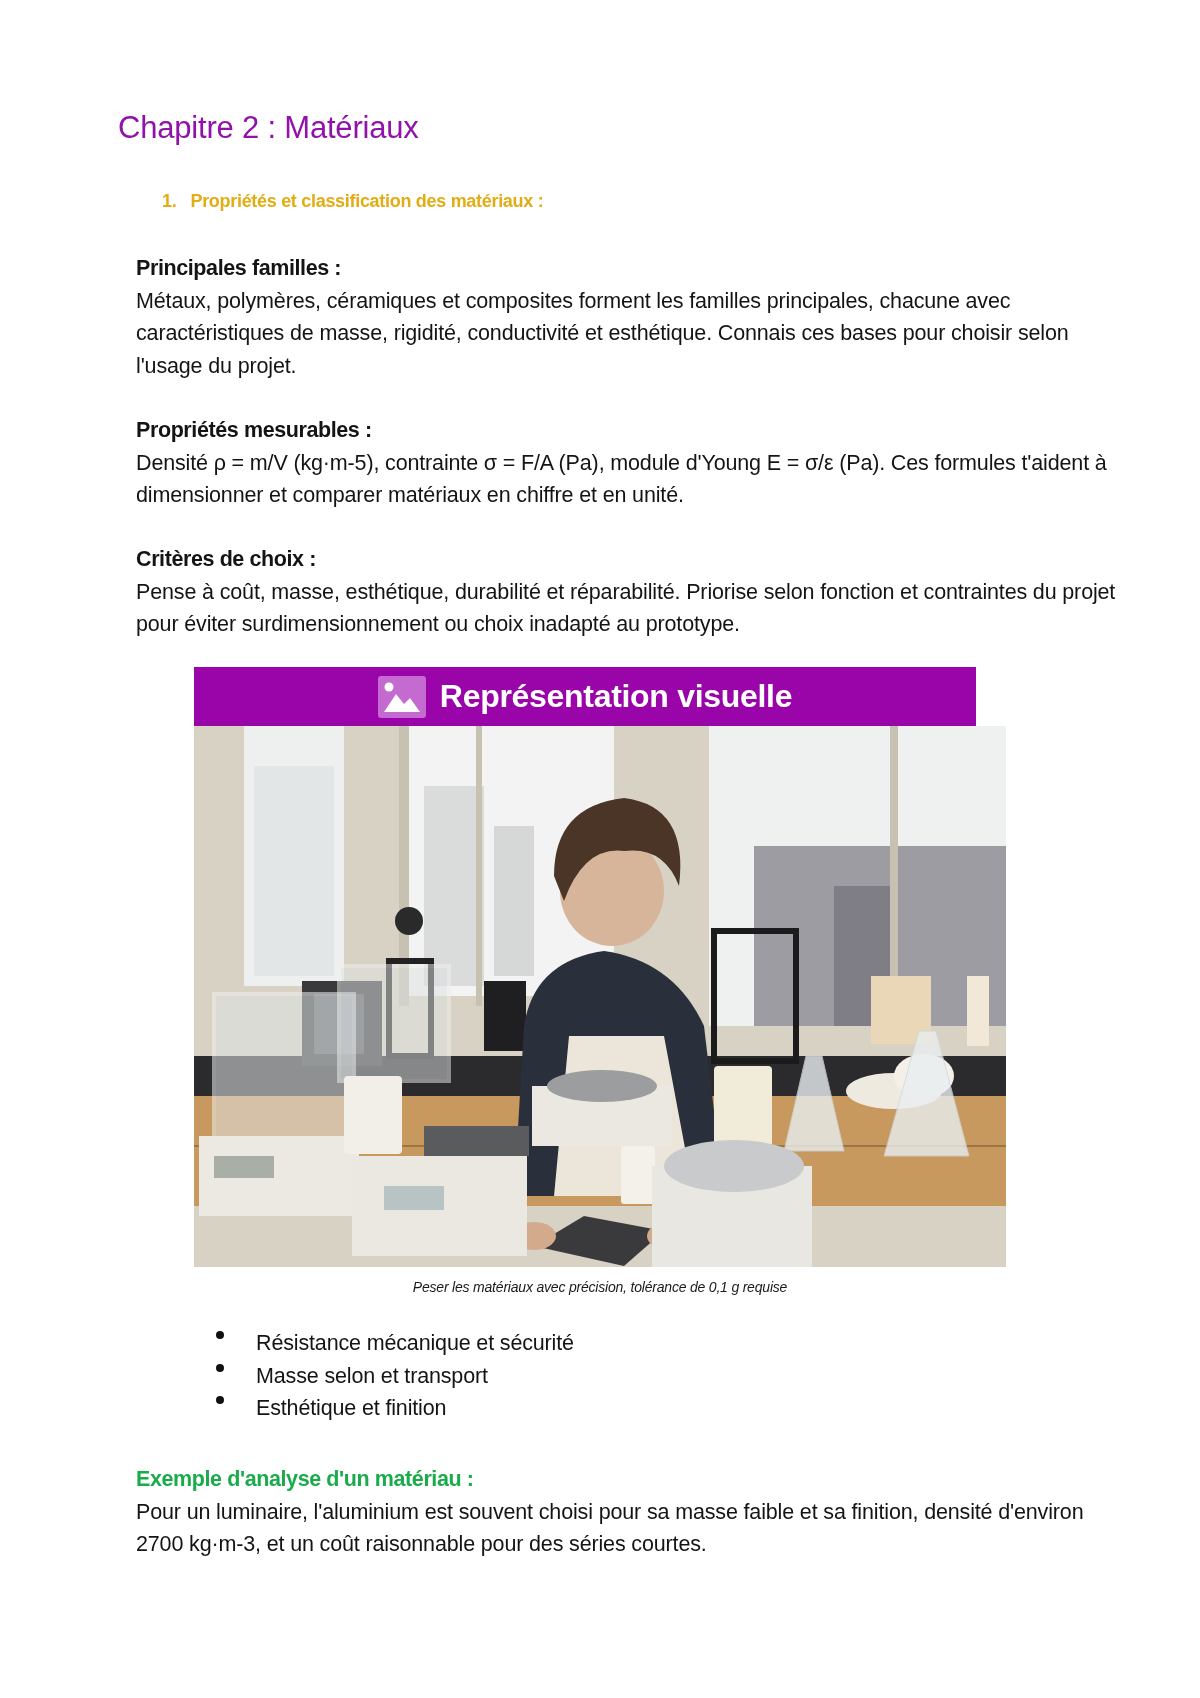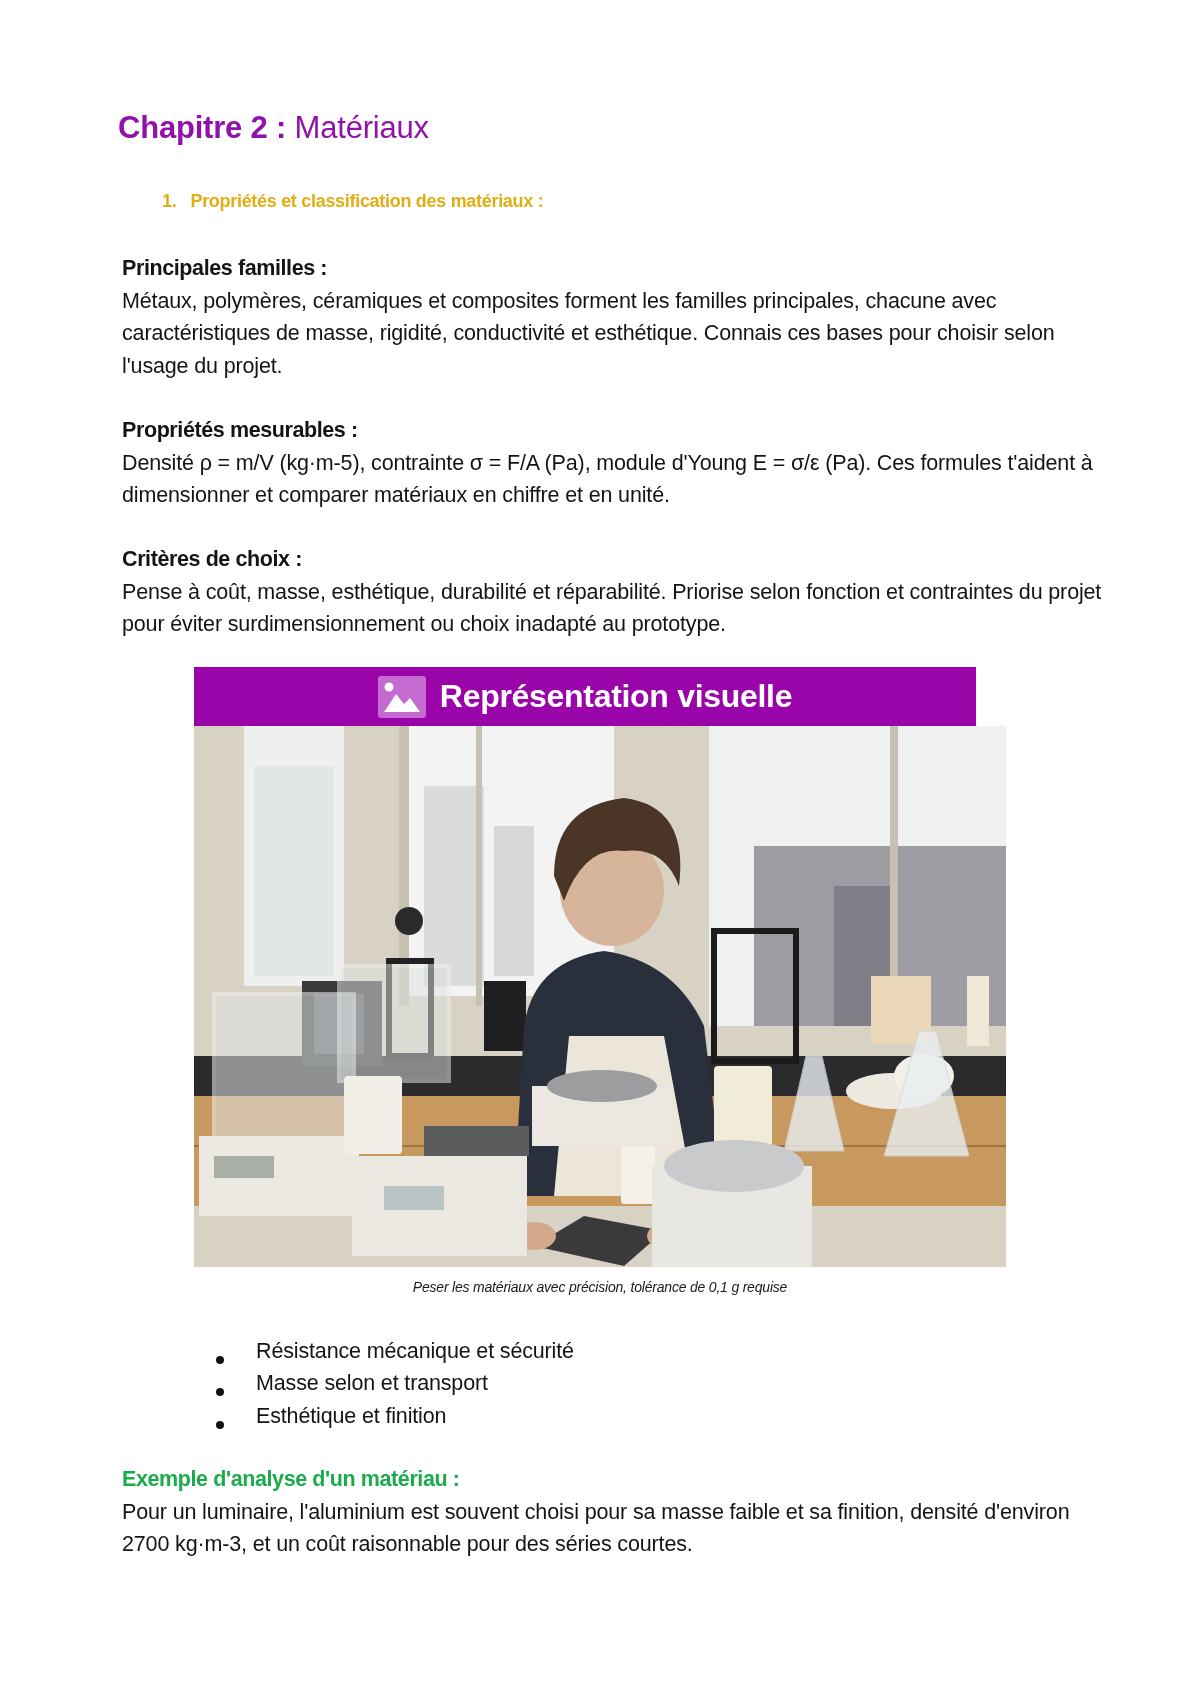--- a/index.html
+++ b/index.html
@@ -22,39 +22,39 @@
     .chapter-title {
       position: absolute;
       left: 118px;
       top: 108px;
       font-size: 31px;
       line-height: 40px;
       color: #9112aa;
       white-space: nowrap;
       letter-spacing: -0.2px;
     }
-    .chapter-title .bold { font-weight: bold; text-align: right; }
+    .chapter-title .bold { font-weight: normal; text-align: right; }
     .chapter-title .light { font-weight: normal; text-align: center; }
 
     .section-heading {
       position: absolute;
       left: 162px;
       top: 184px;
       font-size: 18px;
       line-height: 34px;
       font-weight: bold;
       color: #e2ad14;
       white-space: nowrap;
       letter-spacing: -0.3px;
     }
     .section-heading .num { margin-right: 14px; }
 
     .block {
       position: absolute;
-      left: 122px;
+      left: 136px;
       width: 980px;
       font-size: 21.5px;
       line-height: 32.5px;
       color: #141414;
     }
     .block .label {
       display: block;
       font-weight: bold;
       letter-spacing: -0.4px;
     }
@@ -119,21 +119,21 @@
     }
 
     .bullets {
       position: absolute;
       left: 216px;
       top: 1331px;
       list-style: none;
     }
     .bullets li {
       display: flex;
-      align-items: flex-end;
+      align-items: flex-start;
       height: 32.5px;
       font-size: 21.5px;
       color: #141414;
       letter-spacing: -0.15px;
     }
     .bullets .dot {
       width: 8px; height: 8px;
       background: #111;
       border-radius: 50%;
       margin-right: 32px;

